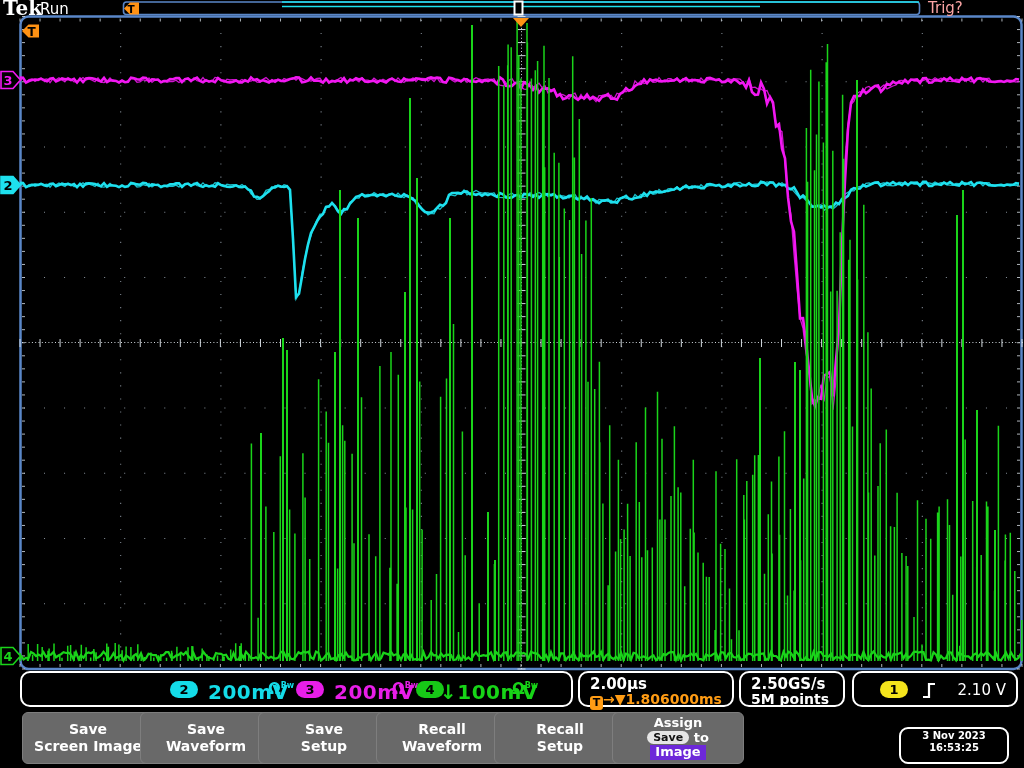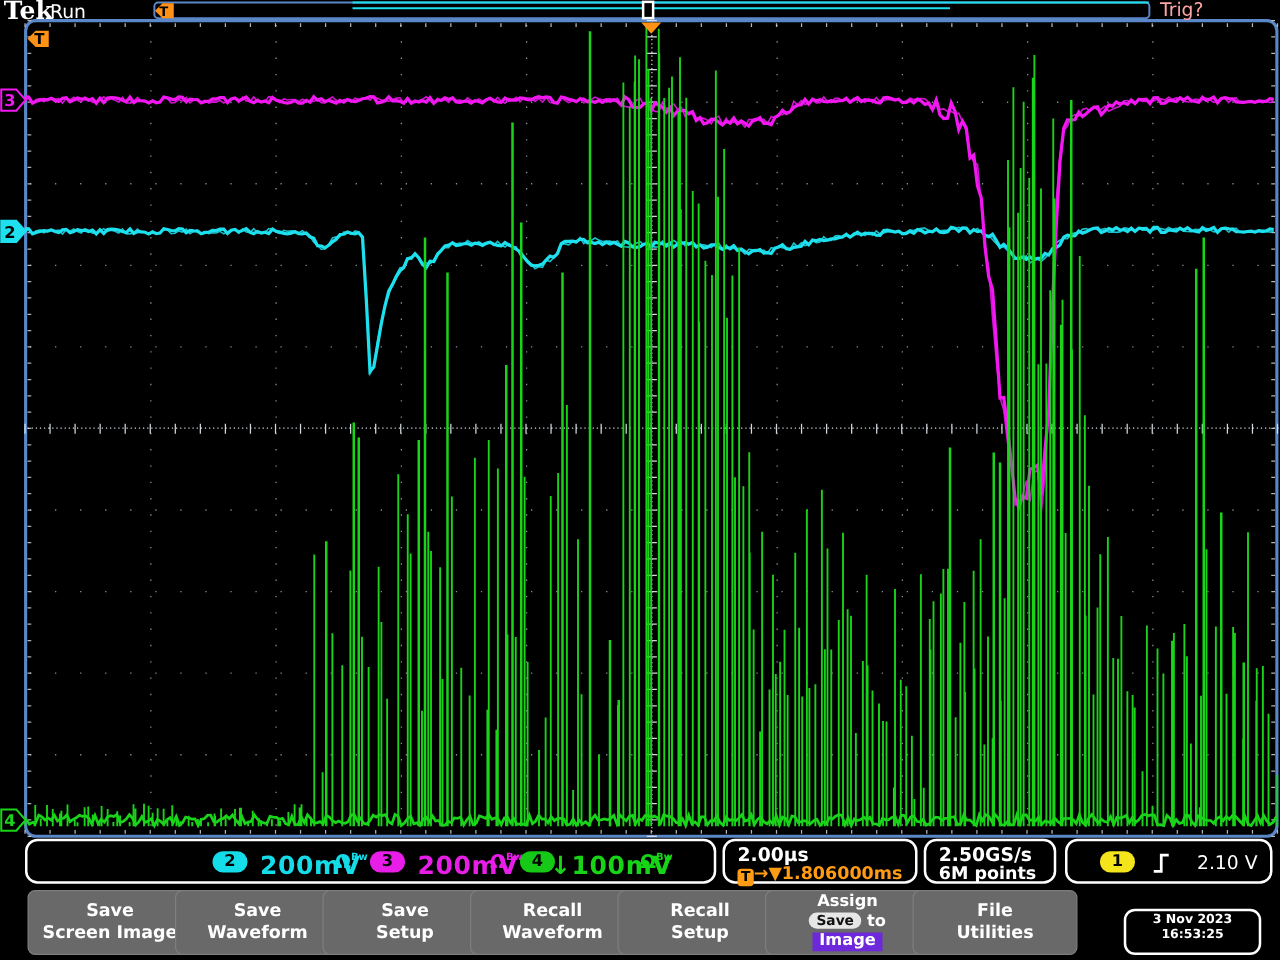--- a/index.html
+++ b/index.html
@@ -118,21 +118,21 @@
     <span class="ohm o4 c-grn"><span>Ω</span><span class="bw">Bw</span></span>
   </div>
 
   <div id="tb-box" class="robox">
     <span class="row1">2.00µs</span>
     <span class="row2 c-org"><span class="t-ico">T</span><span>→▼1.806000ms</span></span>
   </div>
 
   <div id="acq-box" class="robox">
     <span class="row1">2.50GS/s</span>
-    <span class="row2 c-wht">6M points</span>
+    <span class="row2 c-wht">5M points</span>
   </div>
 
   <div id="trig-box" class="robox">
     <span class="badge b1">1</span>
     <svg class="slope" width="15" height="17">
       <path d="M1,15 H7 V2 H13" stroke="#fff" fill="none" stroke-width="2.2"></path>
     </svg>
     <span class="t-level">2.10 V</span>
   </div>
 
@@ -154,22 +154,18 @@
   </div>
   <div class="menu-btn mb4">
     <span>Recall</span>
       <span>Setup</span>
   </div>
   <div class="menu-btn mb5">
     <span>Assign</span>
     <span><span class="pill">Save</span> <span>to</span></span>
     <span class="img-hl">Image</span>
   </div>
-  <div class="menu-btn mb6">
-    <span>File</span>
-      <span>Utilities</span>
-  </div>
 
   <div id="dt-box">
     <span>3 Nov 2023</span><br>
     <span>16:53:25</span>
   </div>
 </div>
 
 </body></html>

